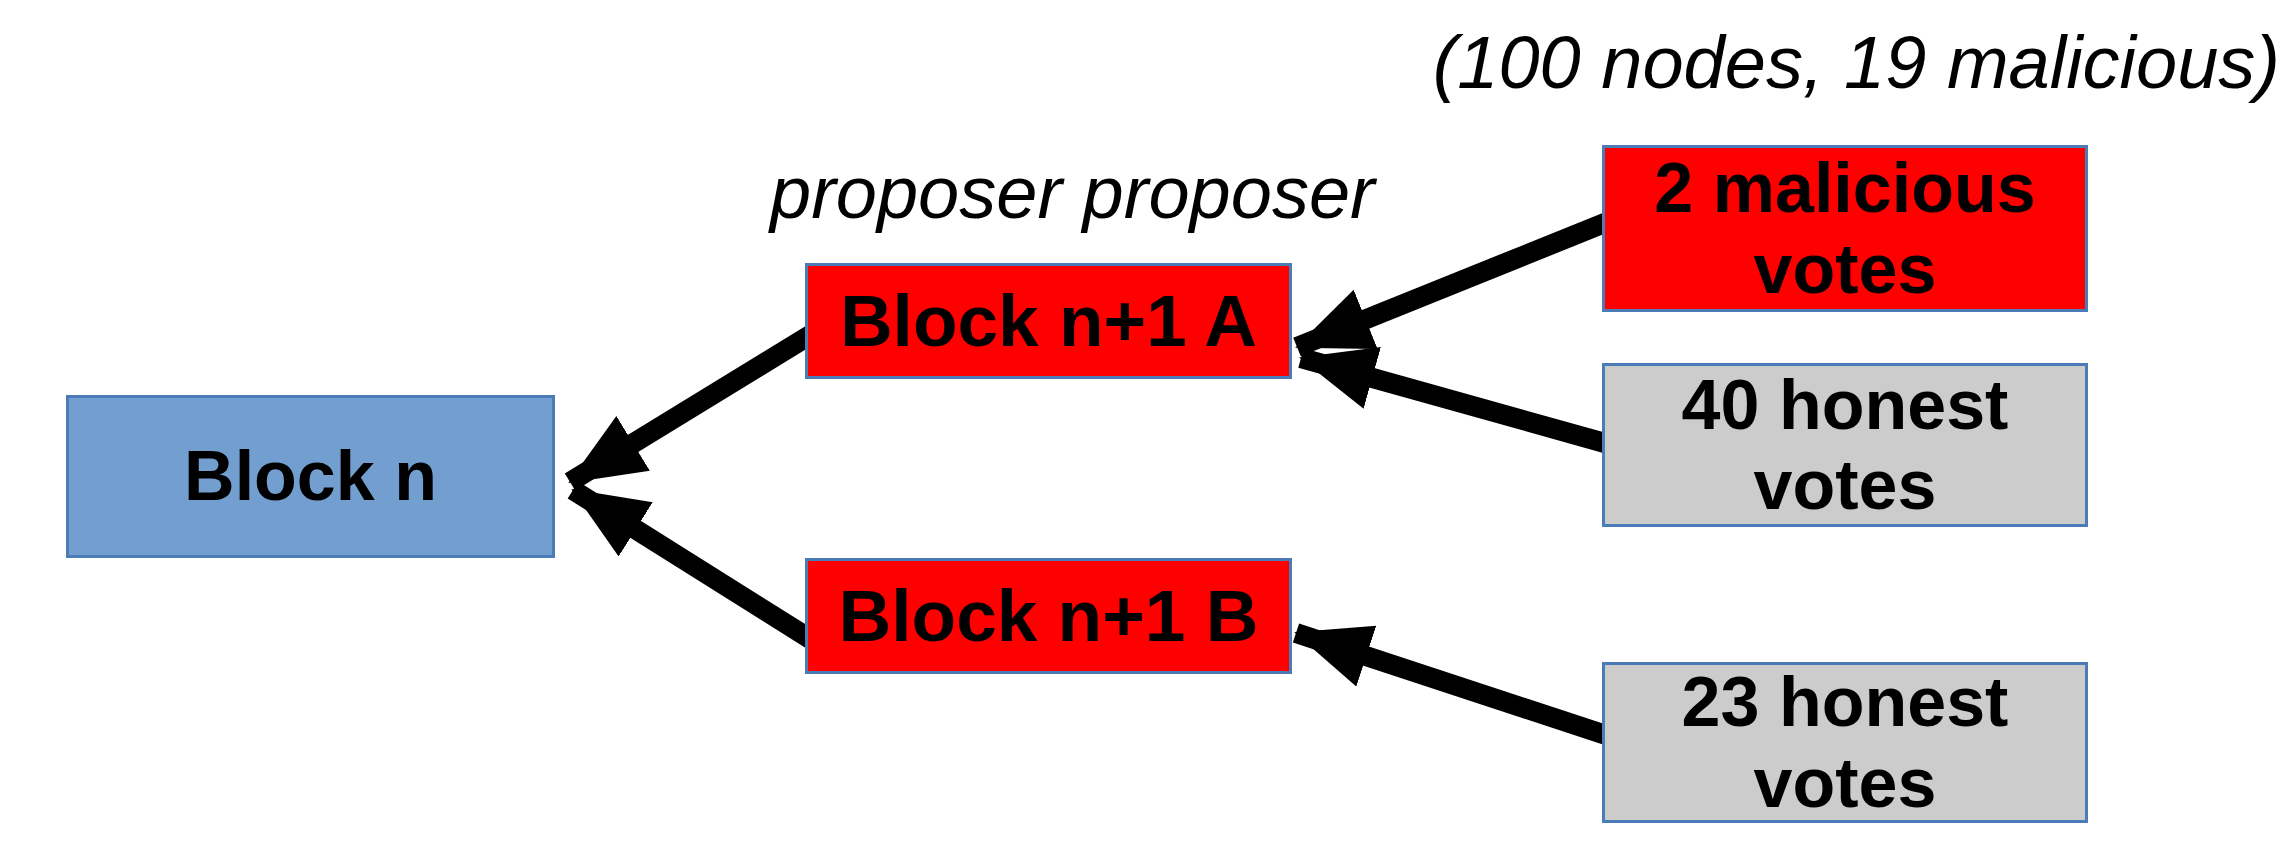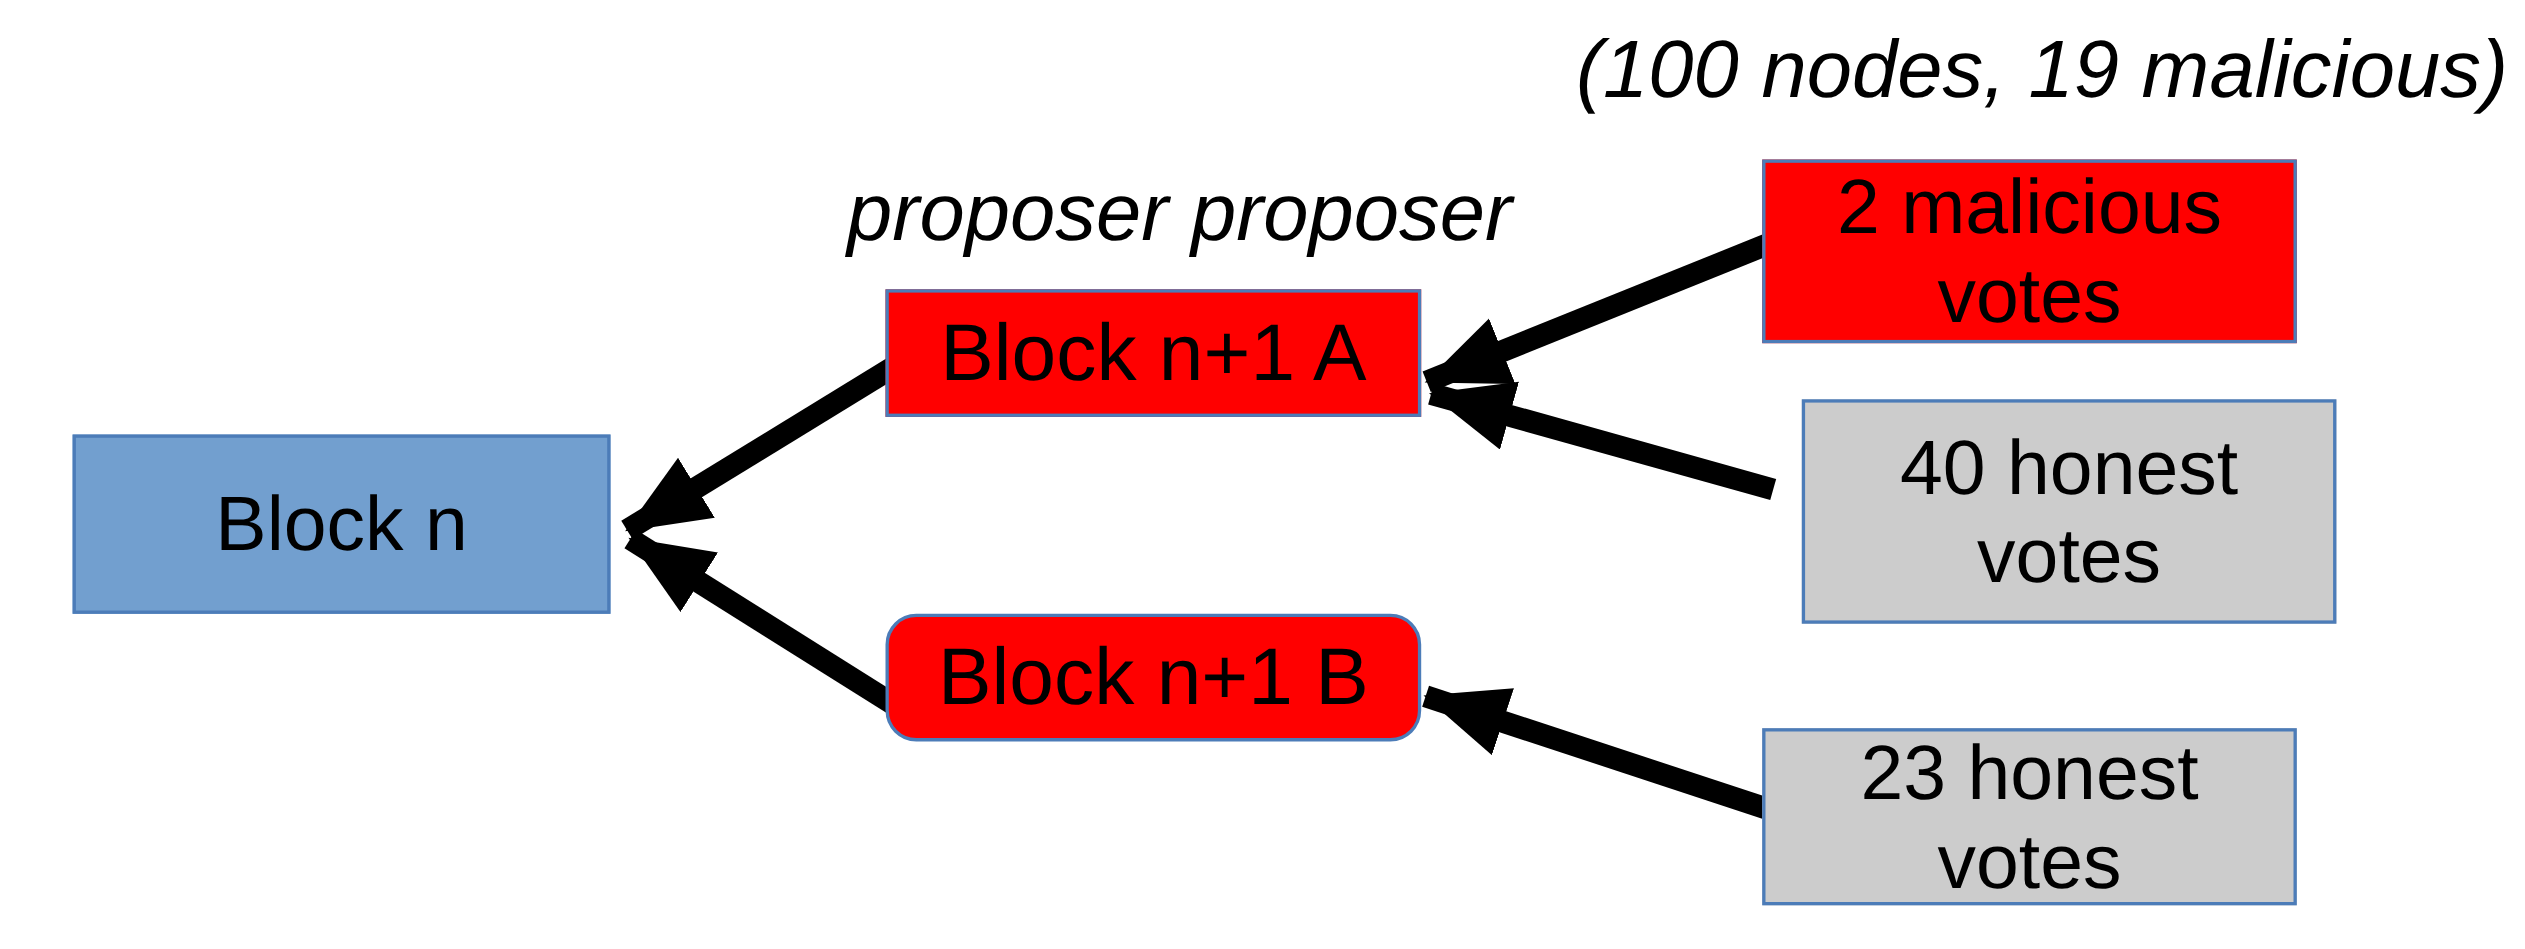--- a/index.html
+++ b/index.html
@@ -25,43 +25,44 @@
   }
   .box {
     position: absolute;
     box-sizing: border-box;
     border: 3px solid #4c7cb8;
     display: flex;
     align-items: center;
     justify-content: center;
     text-align: center;
     line-height: 1.15;
+    font-weight: bold;
   }
   .box-parent {
     left: 66px;  top: 395px;
     width: 489px; height: 163px;
     background: #729fcf;
     font-size: 70px;
   }
   .box-fork {
     left: 805px;
     width: 487px; height: 116px;
     background: #ff0000;
     font-size: 73px;
   }
   .box-fork-a { top: 263px; }
-  .box-fork-b { top: 558px; border-radius: 28px; }
+  .box-fork-b { top: 558px; }
   .box-vote {
     left: 1602px;
     width: 486px;
     font-size: 70px;
     white-space: pre-line;
   }
   .box-vote-malicious { top: 145px; height: 167px; background: #ff0000; }
-  .box-vote-honest-a  { top: 363px; height: 204px; background: #cccccc; margin-left: 36px; }
+  .box-vote-honest-a  { top: 363px; height: 164px; background: #cccccc; }
   .box-vote-honest-b  { top: 662px; height: 161px; background: #cccccc; }
   .note {
     position: absolute;
     font-style: italic;
     font-size: 74px;
     line-height: 1.1;
     white-space: nowrap;
   }
   .note-network {
     left: 1300px; top: 22px;

